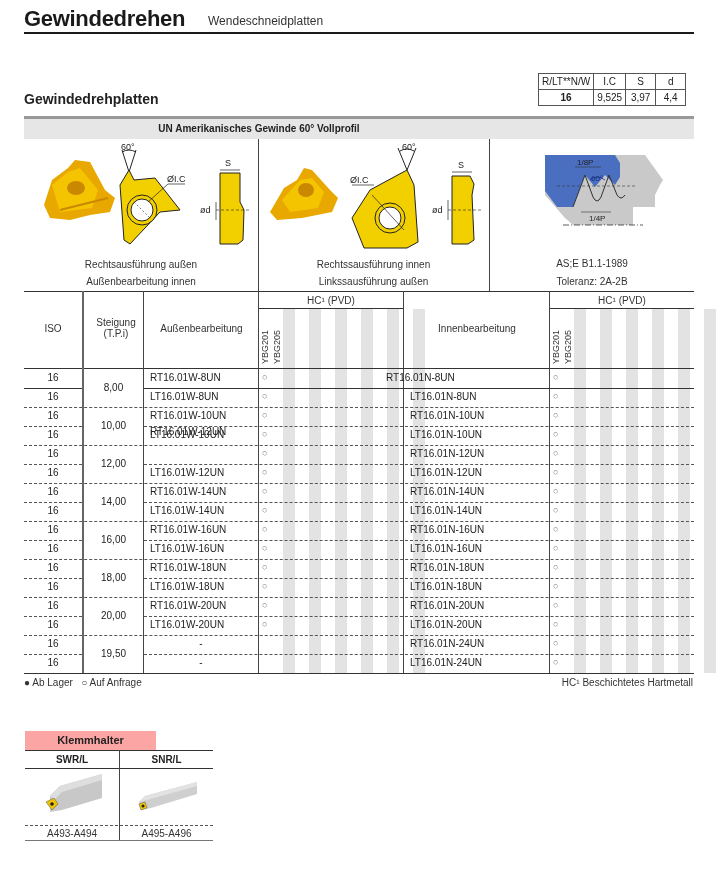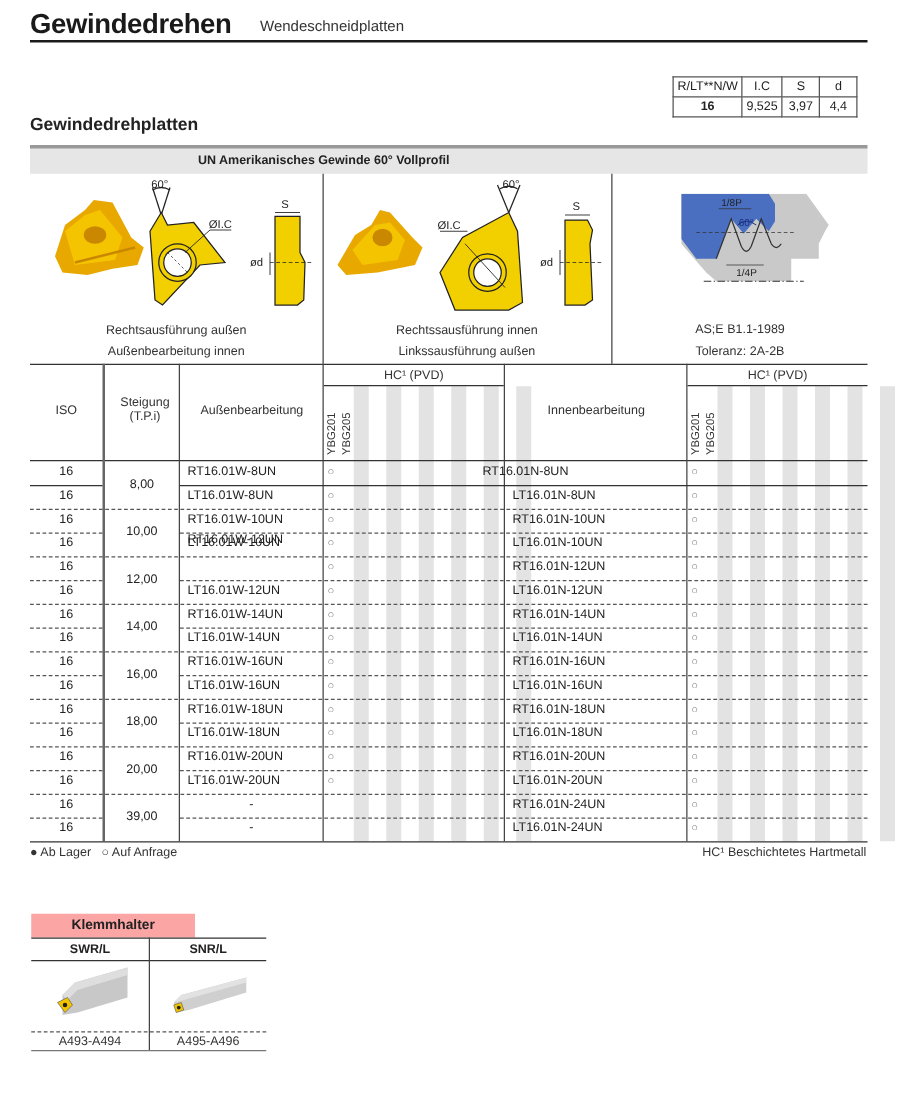--- a/index.html
+++ b/index.html
@@ -7,21 +7,21 @@
   .abs { position: absolute; }
 
   
   #title { left: 24px; top: 6px; font-size: 22px; font-weight: bold; color: #1a1a1a; letter-spacing: -0.3px; }
   #subtitle { left: 208px; top: 14px; font-size: 12px; color: #333; }
   #title-rule { left: 24px; top: 32px; width: 670px; height: 2px; background: #1a1a1a; }
 
   #section-title { left: 24px; top: 91px; font-size: 14px; font-weight: bold; color: #222; }
 
   
-  #spec { left: 538px; top: 61px; border-collapse: collapse; font-size: 10px; }
+  #spec { left: 538px; top: 73px; border-collapse: collapse; font-size: 10px; }
   #spec td { border: 1px solid #555; height: 16px; text-align: center; padding: 0 3px; }
   #spec tr.vals td { font-size: 10px; }
 
   
   #band-rule { left: 24px; top: 116px; width: 670px; height: 3px; background: #999; }
   #band { left: 24px; top: 119px; width: 670px; height: 20px; background: #e6e6e6; }
   #band-text { left: 24px; top: 123px; width: 470px; text-align: center; font-size: 10px; font-weight: bold; color: #222; }
 
   .vdiv { width: 1px; background: #444; }
 
@@ -340,21 +340,21 @@
         <div class="abs row-line" style="left: 24px; top: 654px; width: 58px;"></div>
         <div class="abs row-line" style="left: 144px; width: 550px; top: 654px;"></div>
       </div>
       <div class="cell" style="left: 84px; width: 59px; text-align: center; top: 382px;">8,00</div>
       <div class="cell" style="left: 84px; width: 59px; text-align: center; top: 420px;">10,00</div>
       <div class="cell" style="left: 84px; width: 59px; text-align: center; top: 458px;">12,00</div>
       <div class="cell" style="left: 84px; width: 59px; text-align: center; top: 496px;">14,00</div>
       <div class="cell" style="left: 84px; width: 59px; text-align: center; top: 534px;">16,00</div>
       <div class="cell" style="left: 84px; width: 59px; text-align: center; top: 572px;">18,00</div>
       <div class="cell" style="left: 84px; width: 59px; text-align: center; top: 610px;">20,00</div>
-      <div class="cell" style="left: 84px; width: 59px; text-align: center; top: 648px;">39,00</div>
+      <div class="cell" style="left: 84px; width: 59px; text-align: center; top: 648px;">19,50</div>
     </div>
 
   <div class="abs" style="left:24px;top:673px;width:670px;height:1px;background:#333"></div>
 </div>
 
 <div class="abs" id="legend">
   <span>● Ab Lager</span>
   &nbsp;&nbsp;<span>○ Auf Anfrage</span>
 </div>
 <div class="abs" id="hc-note">HC¹ Beschichtetes Hartmetall</div>

